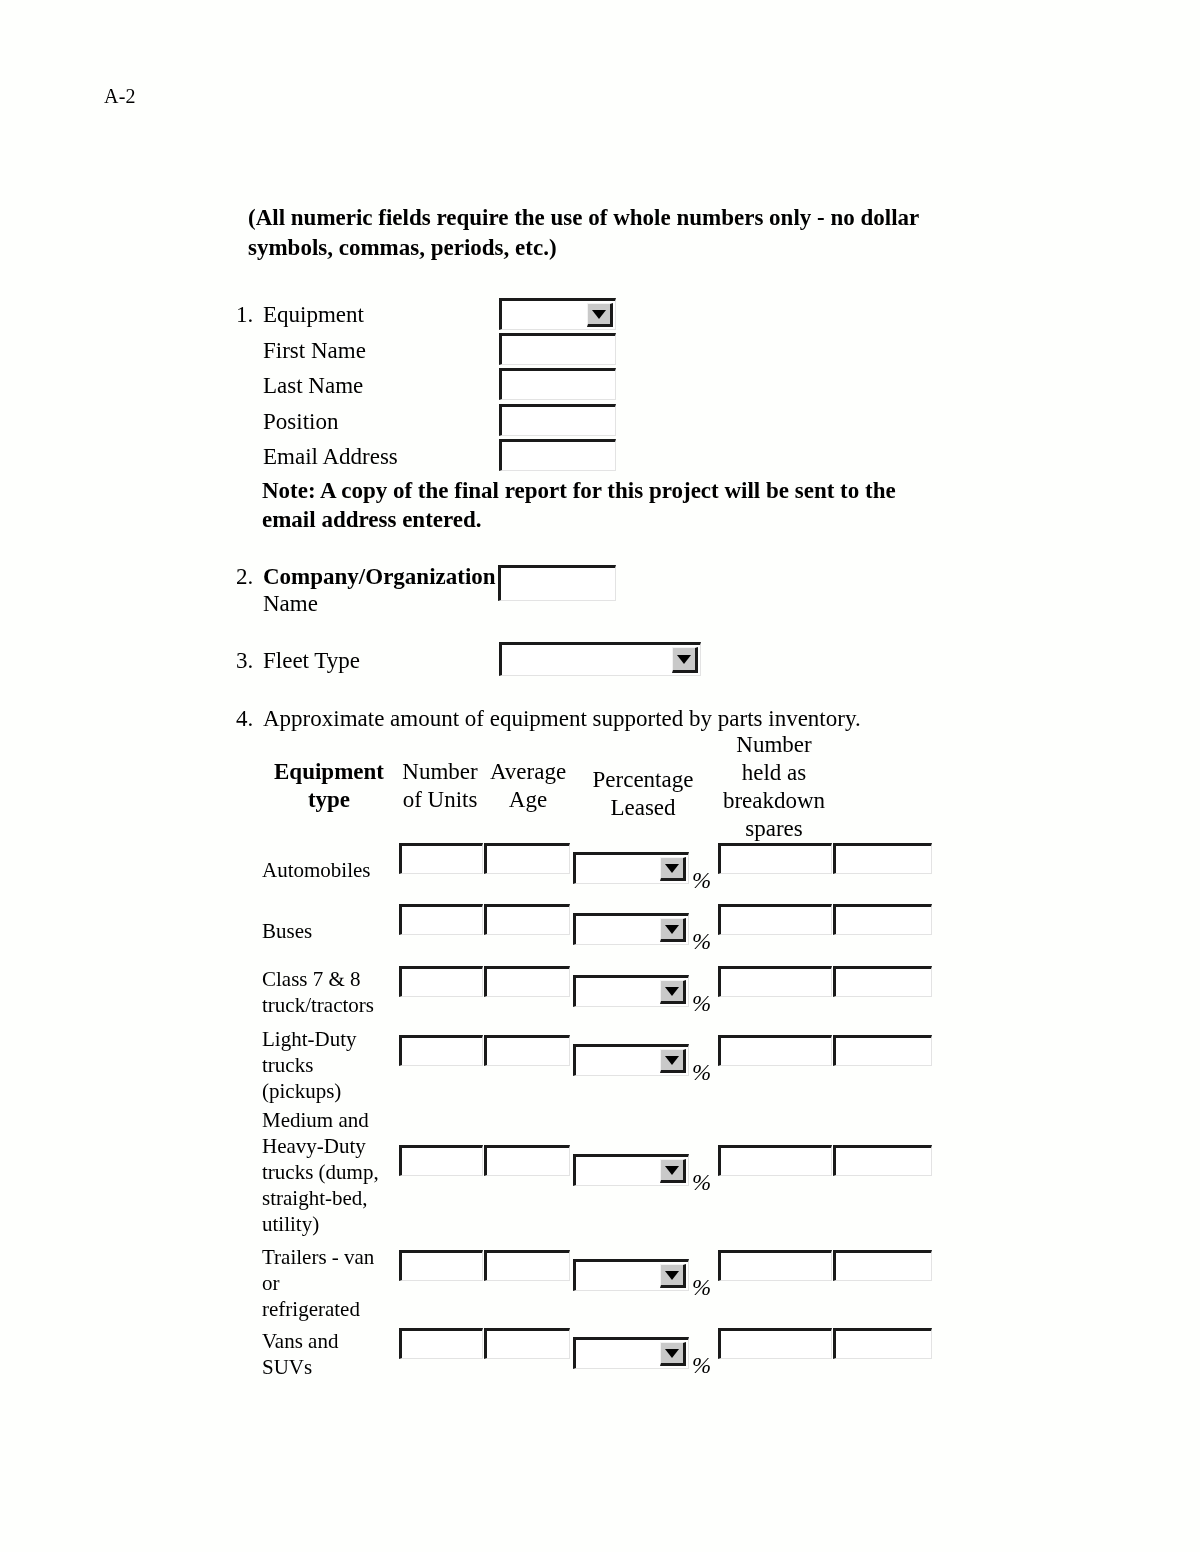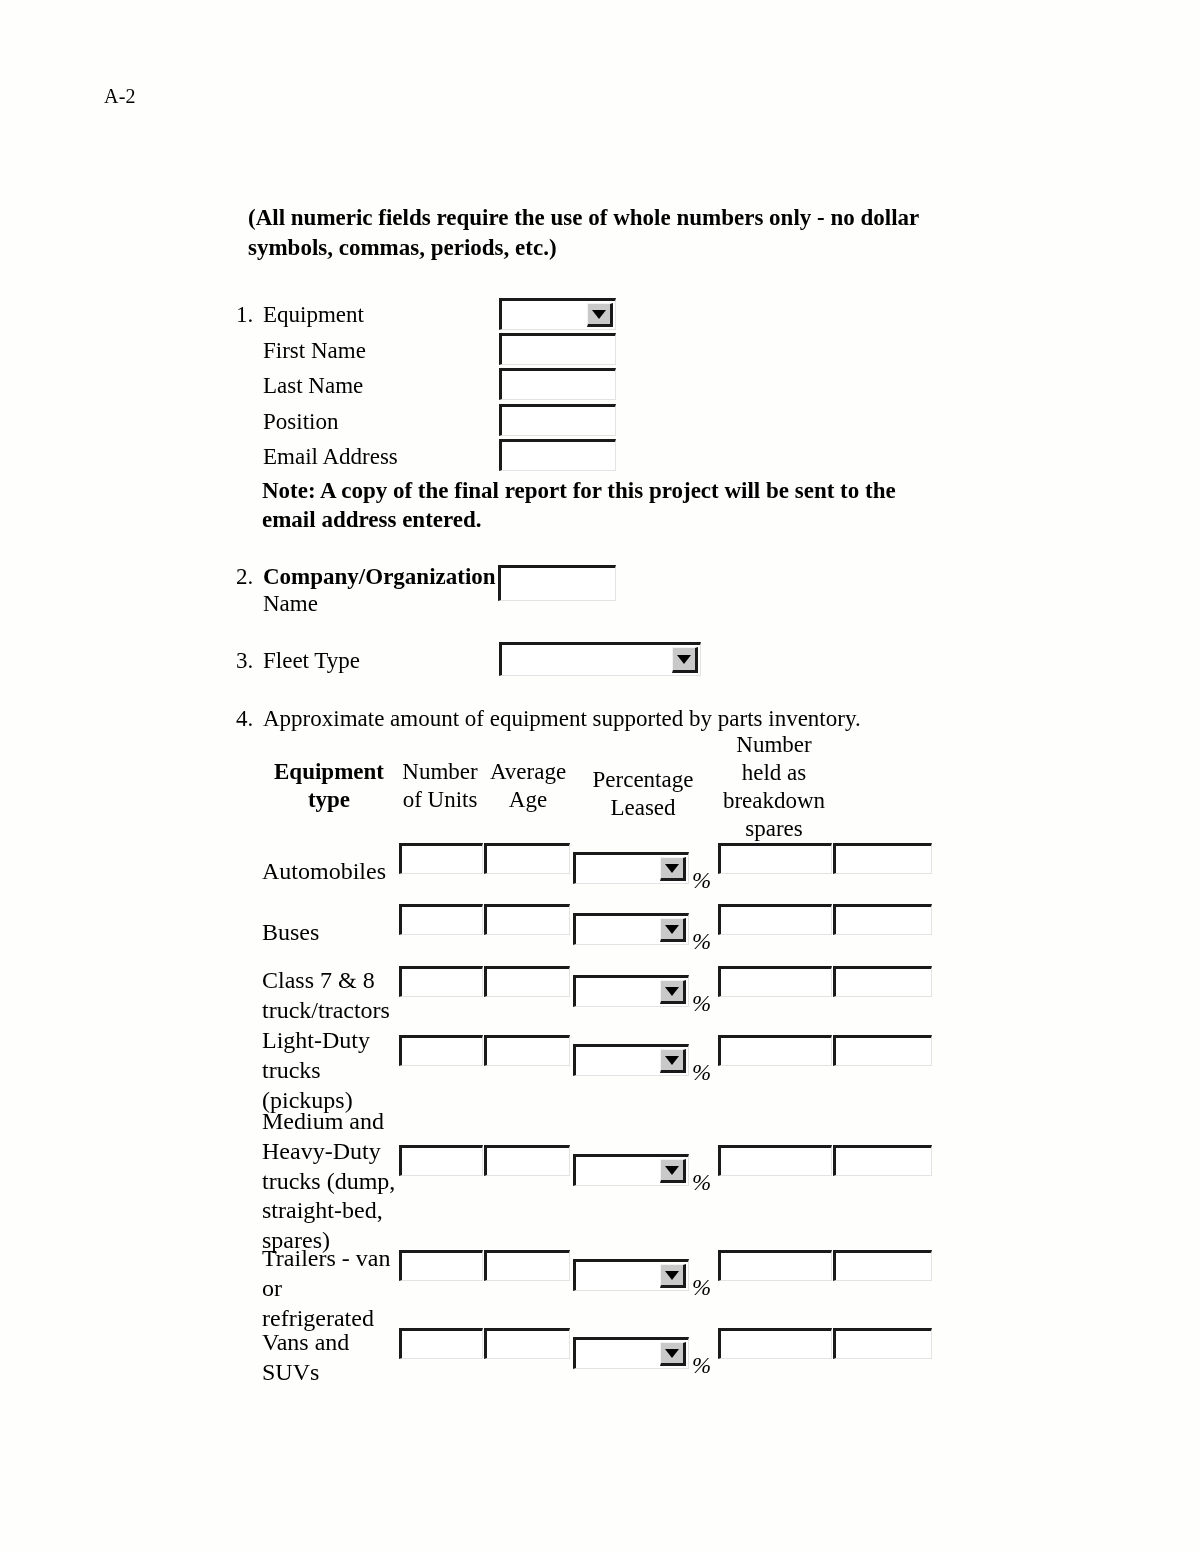--- a/index.html
+++ b/index.html
@@ -122,21 +122,21 @@
 
   
   .th {
     position: absolute;
     text-align: center;
     font-size: 23px;
     line-height: 1.22;
   }
   .rowlabel {
     position: absolute;
-    font-size: 24px;
+    font-size: 21px;
     line-height: 1.24;
   }
 </style>
 </head>
 <body>
 
 <div class="page">
 
   <div class="page-number">A-2</div>
 
@@ -261,21 +261,21 @@
   </div>
   <div class="pct" style="left:692px; top:1061px;">%</div>
   <div class="tinput" style="left:718px; top:1035px; width:114px; height:31px;"></div>
   <div class="tinput" style="left:833px; top:1035px; width:99px; height:31px;"></div>
 
   <div class="rowlabel" style="left:262px; top:1107px;">
     <div>Medium and</div>
     <div>Heavy-Duty</div>
     <div>trucks (dump,</div>
     <div>straight-bed,</div>
-    <div>spares)</div>
+    <div>utility)</div>
   </div>
   <div class="tinput" style="left:399px; top:1145px; width:84px; height:31px;"></div>
   <div class="tinput" style="left:484px; top:1145px; width:86px; height:31px;"></div>
   <div class="ddown" style="left:573px; top:1154px; width:116px; height:32px;">
     <div class="btn">
         <span class="tri"></span>
       </div>
   </div>
   <div class="pct" style="left:692px; top:1171px;">%</div>
   <div class="tinput" style="left:718px; top:1145px; width:114px; height:31px;"></div>

